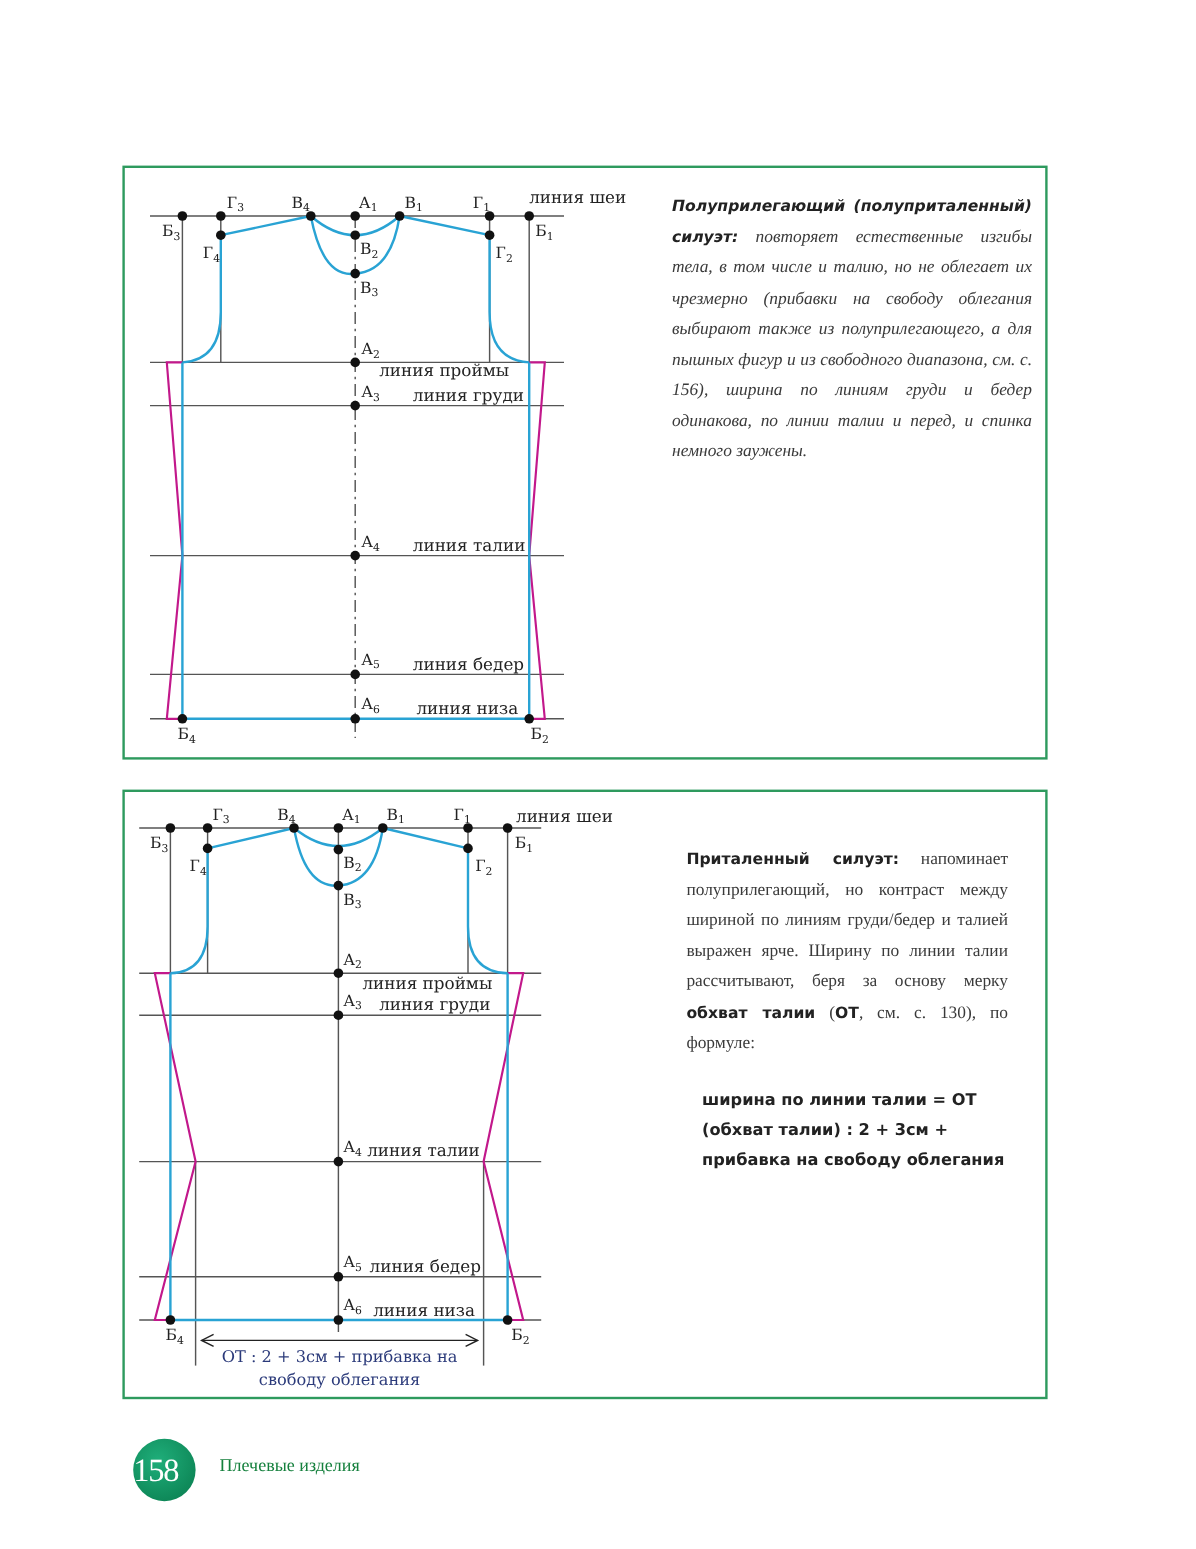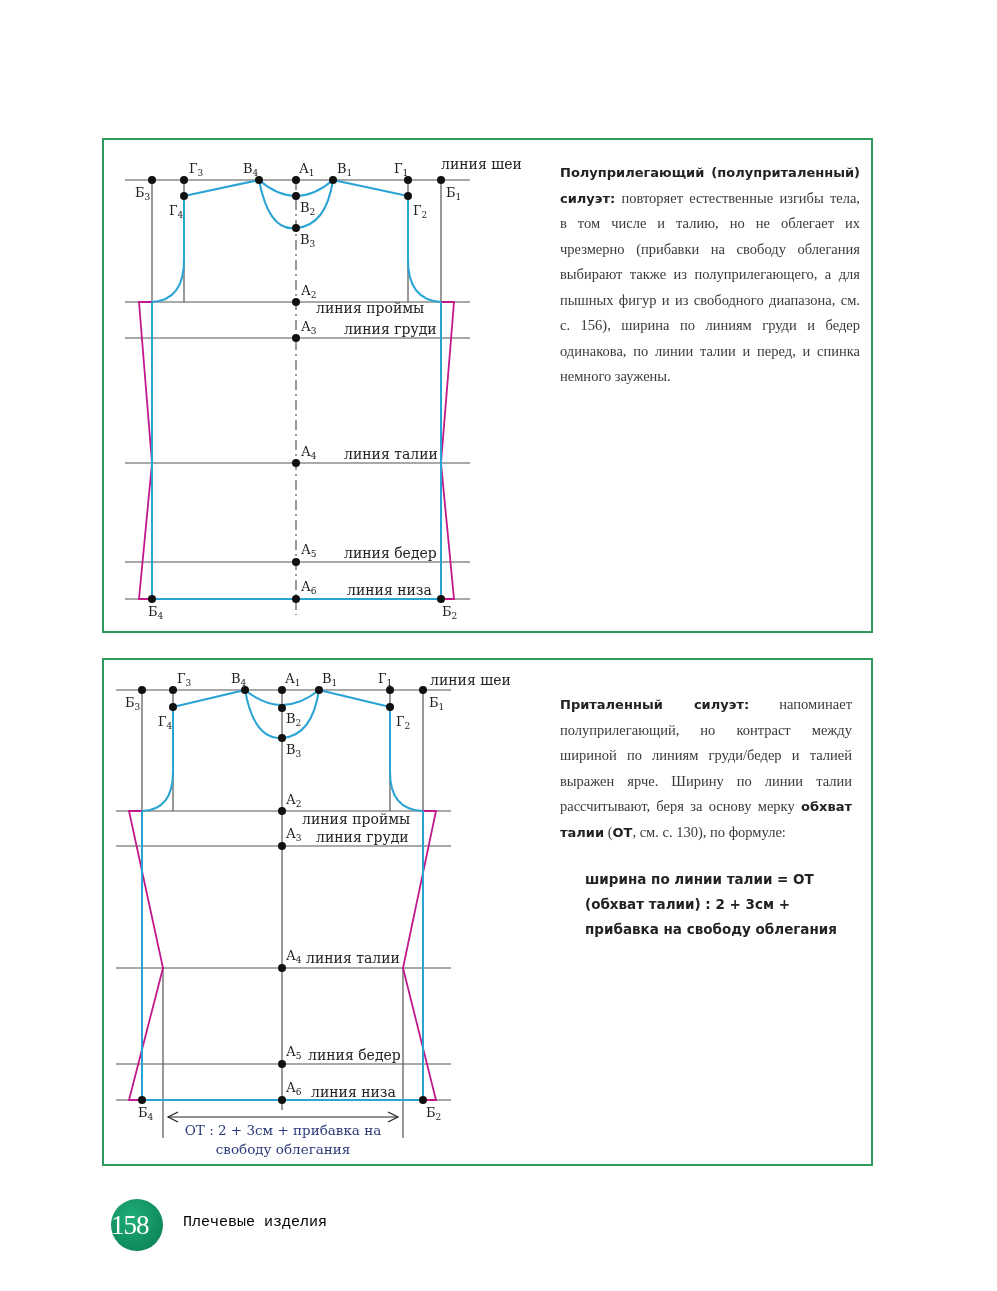--- a/index.html
+++ b/index.html
@@ -9,31 +9,31 @@
   #panel1 { left:102px; top:138px; width:771px; height:495px; }
   #panel2 { left:102px; top:658px; width:771px; height:508px; }
   svg.diagram { position:absolute; left:0; top:0; overflow:visible; }
   svg text { font-family:"DejaVu Serif","Liberation Serif", serif; fill:#222; }
   .lbl { font-size:13px; }
   .sub { font-size:9px; }
   .line-lbl { font-size:14px; }
   .desc { position:absolute; font-family:"Liberation Serif","DejaVu Serif", serif;
           font-size:14.5px; line-height:25.5px; color:#3a3a3a; text-align:justify; }
   .desc b { color:#222; font-family:"DejaVu Sans","Liberation Sans", sans-serif; font-size:13px; }
-  #desc1 { left:456px; top:20px; width:300px; }
+  #desc1 { left:456px; top:20px; width:300px;font-style:italic; }
   #desc2 { left:456px; top:32px; width:292px; }
   .formula { font-family:"DejaVu Sans","Liberation Sans", sans-serif; font-weight:bold;
              font-size:13.5px; line-height:25px; color:#222; margin:22px 0 40px 25px; text-align:left; }
-  .footnote-text { margin:0; }
+  .footnote-text { margin:12px; }
   .page-badge { position:absolute; left:111px; top:1199px; width:52px; height:52px; border-radius:50%;
                 background:radial-gradient(circle at 40% 35%, #1fae7a, #0f8a5a 70%, #0b7a4e);
                 color:#fff; font-family:"Liberation Serif","DejaVu Serif", serif; font-size:27px;
                 display:flex; align-items:center; letter-spacing:-1px; }
-  .section-name { position:absolute; left:183px; top:1214px; font-family:Liberation Mono, monospace;
-                  font-size:15px; color:#000000; }
+  .section-name { position:absolute; left:183px; top:1214px; font-family:Liberation Serif, serif;
+                  font-size:15px; color:#15803d; }
   .measure-text { font-size:13.5px; fill:#2b3a7a !important; }
 </style>
 </head>
 <body>
 
 <div class="panel" id="panel1">
   <svg class="diagram" width="771" height="495">
     <g stroke="#555" stroke-width="1.2" fill="none">
 
       <line x1="21" y1="40" x2="366" y2="40"></line>

